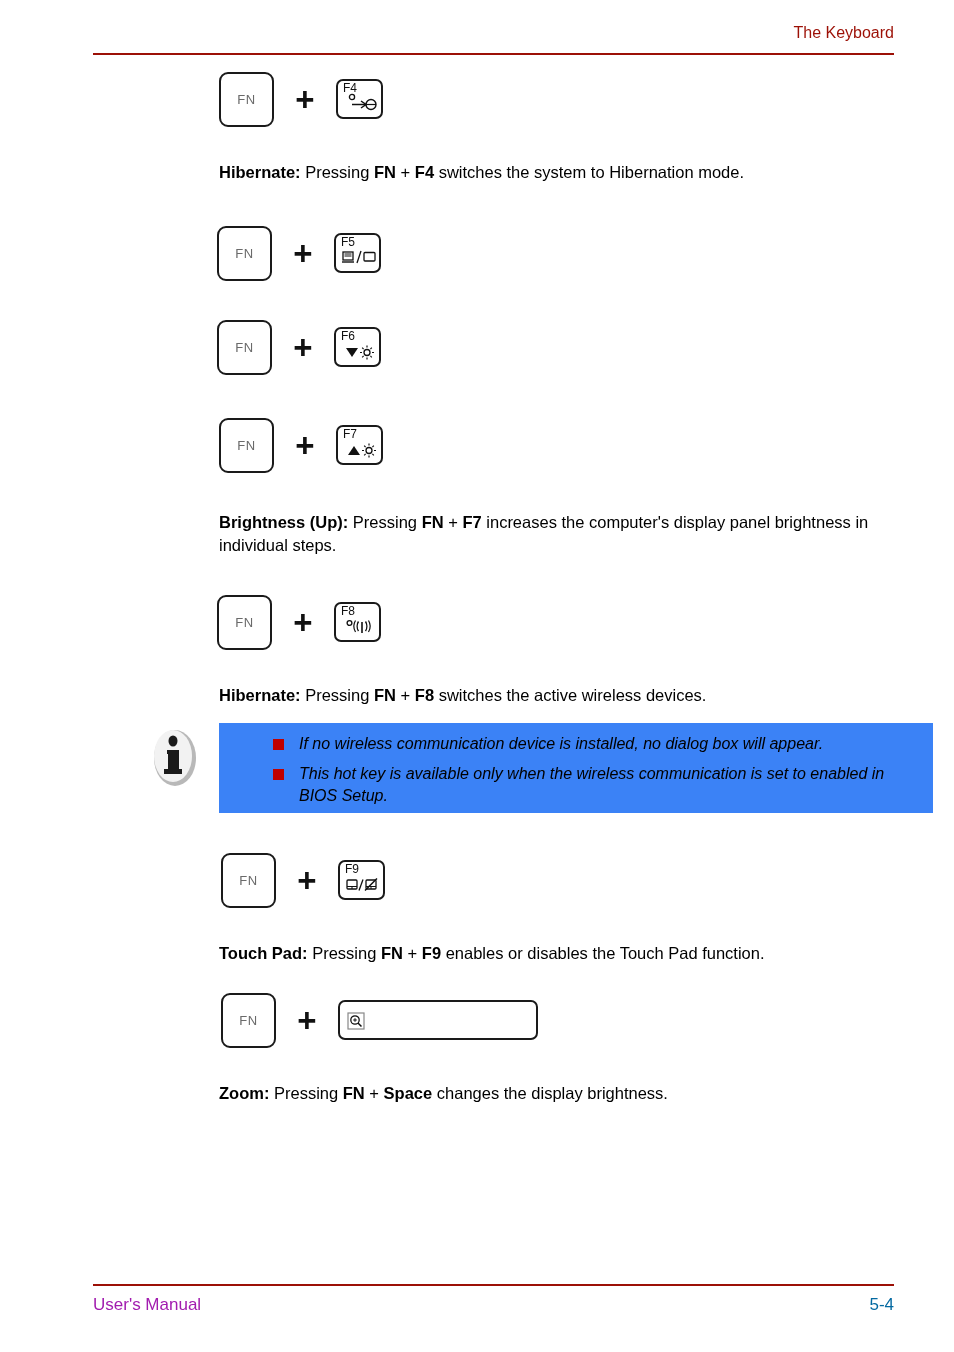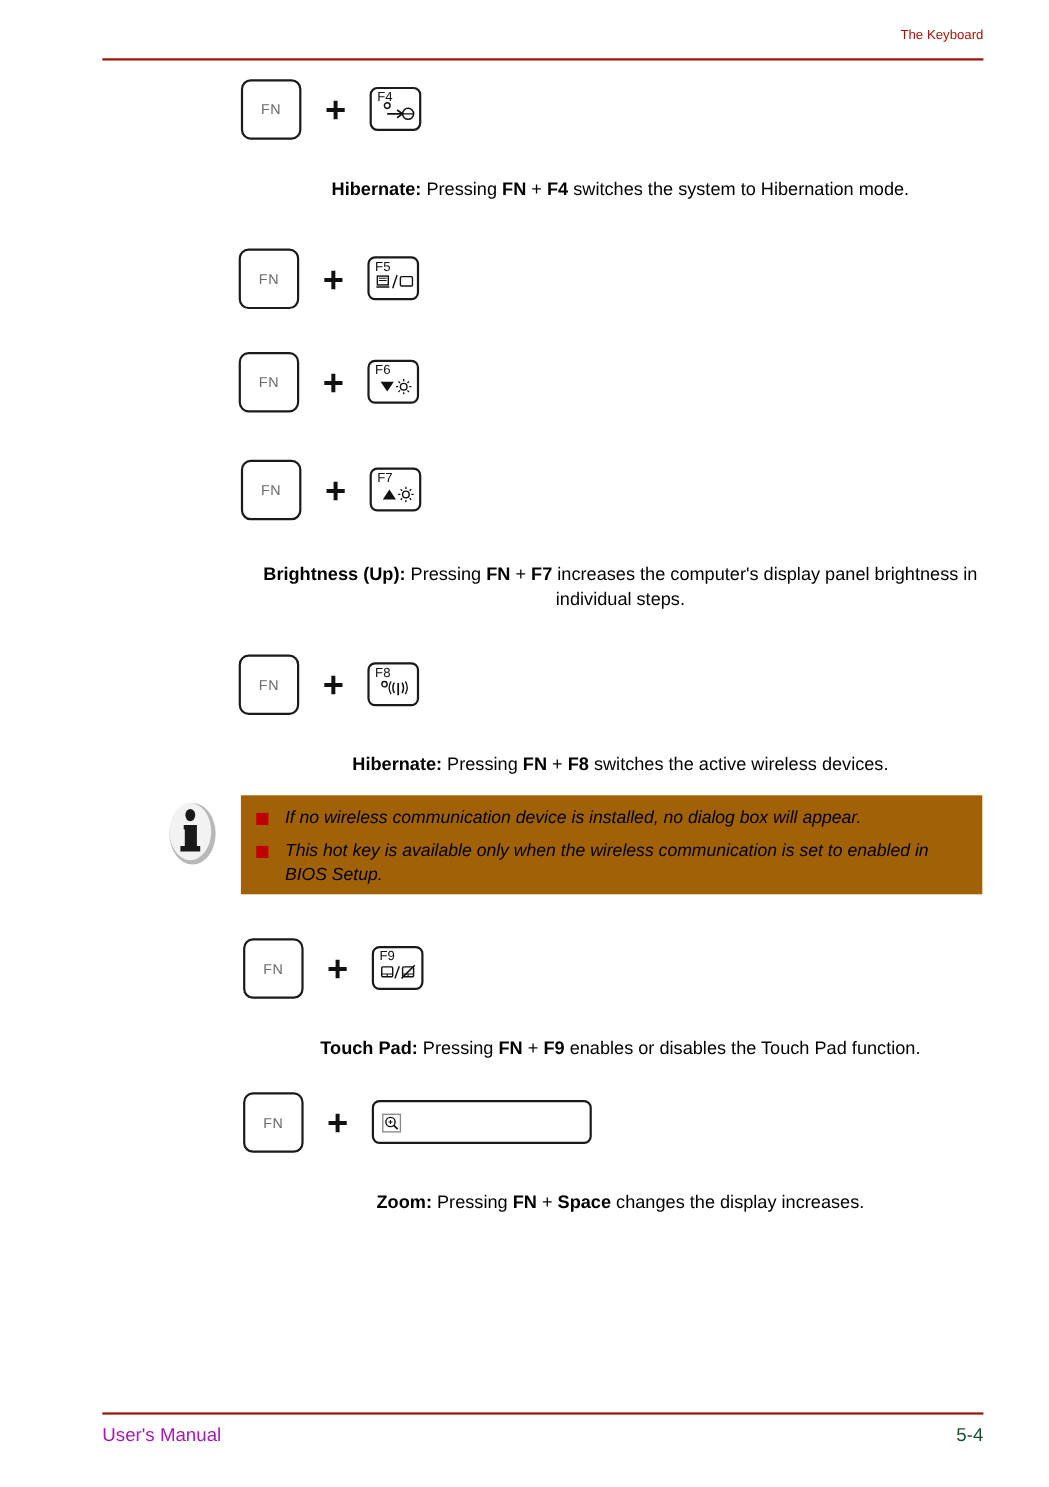--- a/index.html
+++ b/index.html
@@ -21,21 +21,21 @@
     position: absolute;
     top: 24px;
     left: 60px;
     width: 834px;
     height: 34px;
   }
   .page-header .header-title {
     position: absolute;
     right: 0;
     top: 0;
-    font-size: 12px;
+    font-size: 16px;
     color: #9c1006;
     font-family: "Liberation Sans", sans-serif;
     white-space: nowrap;
   }
   .page-header .header-rule {
     position: absolute;
     left: 33px;
     right: 0;
     top: 29px;
     border-top: 2px solid #9c1006;
@@ -62,21 +62,21 @@
     top: 11px;
     font-size: 17px;
     color: #a21caf;
     white-space: nowrap;
   }
   .page-footer .footer-right {
     position: absolute;
     right: 0;
     top: 11px;
     font-size: 17px;
-    color: #14532d;
+    color: #0369a1;
     white-space: nowrap;
   }
 
   
   .content {
     position: absolute;
     left: 0;
     top: 68px;
     width: 954px;
   }
@@ -157,21 +157,20 @@
   }
 
   
   .para {
     margin-left: 219px;
     width: 690px;
     font-size: 16.5px;
     line-height: 23px;
     color: #000000;
     font-family: "Liberation Sans", sans-serif;
-    text-align: center;
   }
   .para b { font-weight: bold; }
   .para .lead { font-weight: bold; }
 
   
   .note-wrap {
     position: relative;
     margin-top: 16px;
     height: 96px;
   }
@@ -181,21 +180,22 @@
     top: 6px;
     width: 50px;
     height: 58px;
   }
   .note-box {
     position: absolute;
     left: 219px;
     top: 0;
     width: 674px;
     height: 90px;
-    background: #a16207;
+    background: #3b82f6;
+    padding-left: 40px;
   }
   .note-item {
     position: relative;
     padding-left: 40px;
     padding-right: 14px;
     font-size: 16px;
     line-height: 22px;
     font-style: italic;
     color: #000000;
     font-family: "Liberation Sans", sans-serif;
@@ -418,21 +418,21 @@
           <circle cx="9" cy="9" r="4.2" fill="none" stroke="#111" stroke-width="1.3"></circle>
           <line x1="7.2" y1="9" x2="10.8" y2="9" stroke="#111" stroke-width="1"></line>
           <line x1="9" y1="7.2" x2="9" y2="10.8" stroke="#111" stroke-width="1"></line>
           <line x1="12" y1="12" x2="15.5" y2="15.5" stroke="#111" stroke-width="1.5"></line>
         </svg>
       </span>
     </div>
   </div>
   <div class="sp-14"></div>
   <p class="para">
-    <b class="lead">Zoom:</b><span> Pressing </span><b>FN</b><span> + </span><b>Space</b><span> changes the display increases.</span>
+    <b class="lead">Zoom:</b><span> Pressing </span><b>FN</b><span> + </span><b>Space</b><span> changes the display brightness.</span>
   </p>
 
 </div>
 
 <div class="page-footer">
   <div class="footer-rule"></div>
   <div class="footer-left">User's Manual</div>
   <div class="footer-right">5-4</div>
 </div>
 

